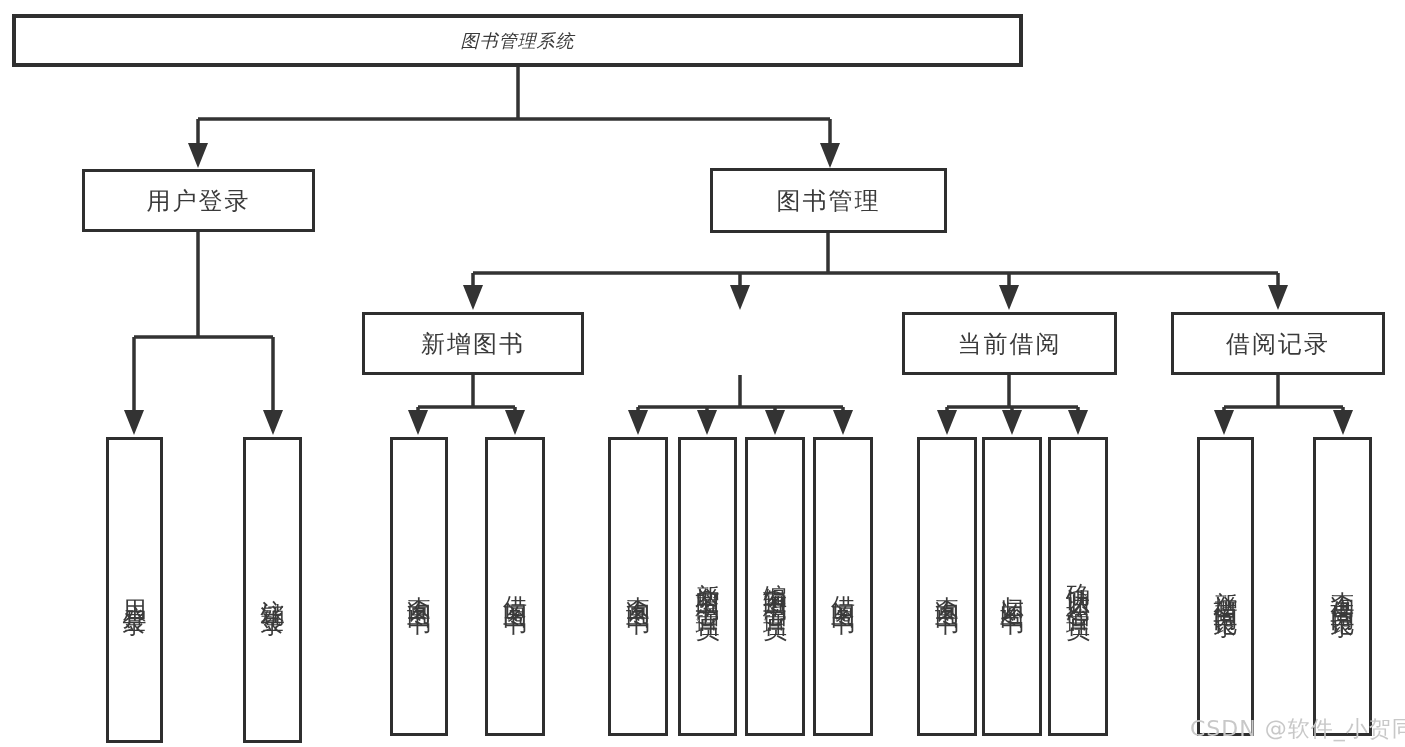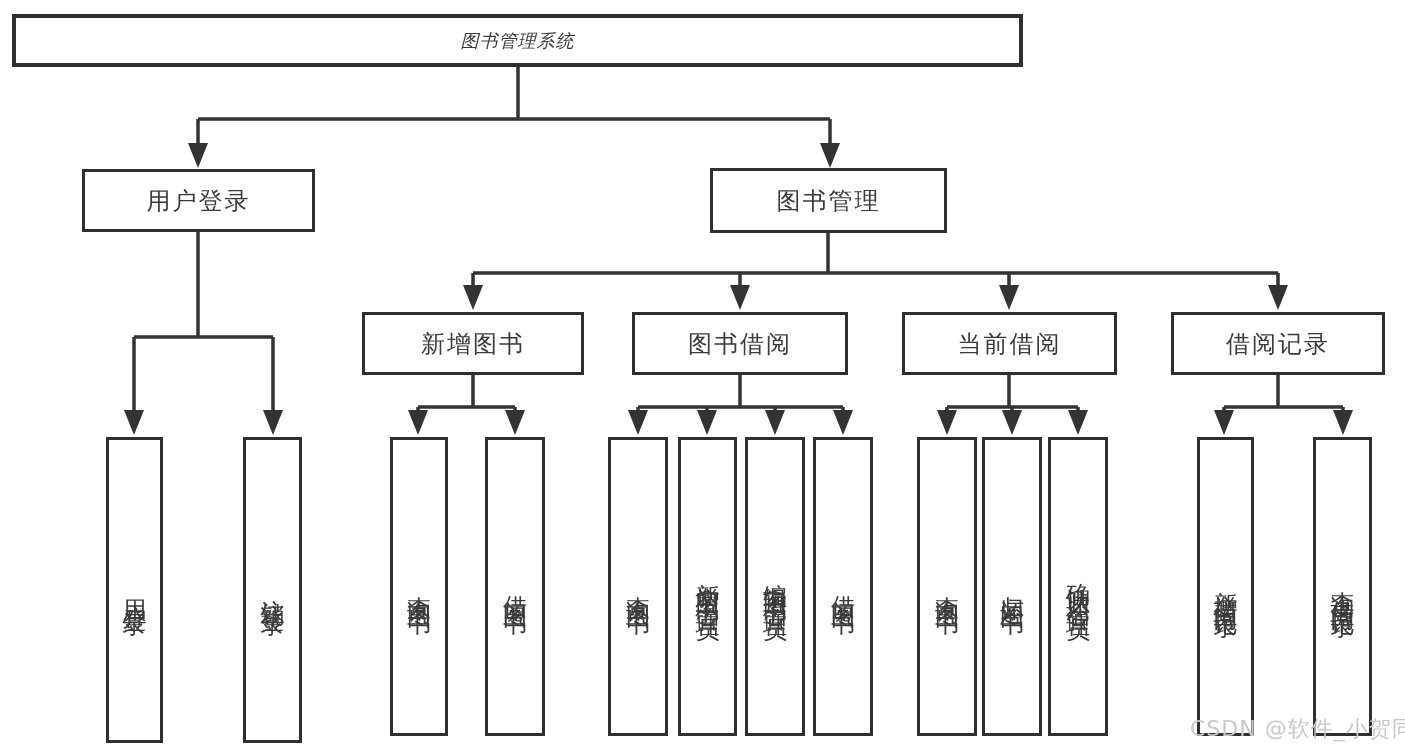--- a/index.html
+++ b/index.html
@@ -88,23 +88,20 @@
   <div class="box" style="left:82px;top:169px;width:233px;height:63px;">
     <span class="hlabel">用户登录</span>
   </div>
   <div class="box" style="left:710px;top:168px;width:237px;height:65px;">
     <span class="hlabel">图书管理</span>
   </div>
 
   <div class="box" style="left:362px;top:312px;width:222px;height:63px;">
     <span class="hlabel">新增图书</span>
   </div>
-  <div class="box" style="left:632px;top:312px;width:216px;height:63px;">
-    <span class="hlabel">图书借阅</span>
-  </div>
   <div class="box" style="left:902px;top:312px;width:215px;height:63px;">
     <span class="hlabel">当前借阅</span>
   </div>
   <div class="box" style="left:1171px;top:312px;width:214px;height:63px;font-family:Liberation Serif, serif;">
     <span class="hlabel">借阅记录</span>
   </div>
 
   <div class="box leaf tall" style="left:106px;width:57px;">
     <span class="vlabel">用户登录</span>
   </div>

